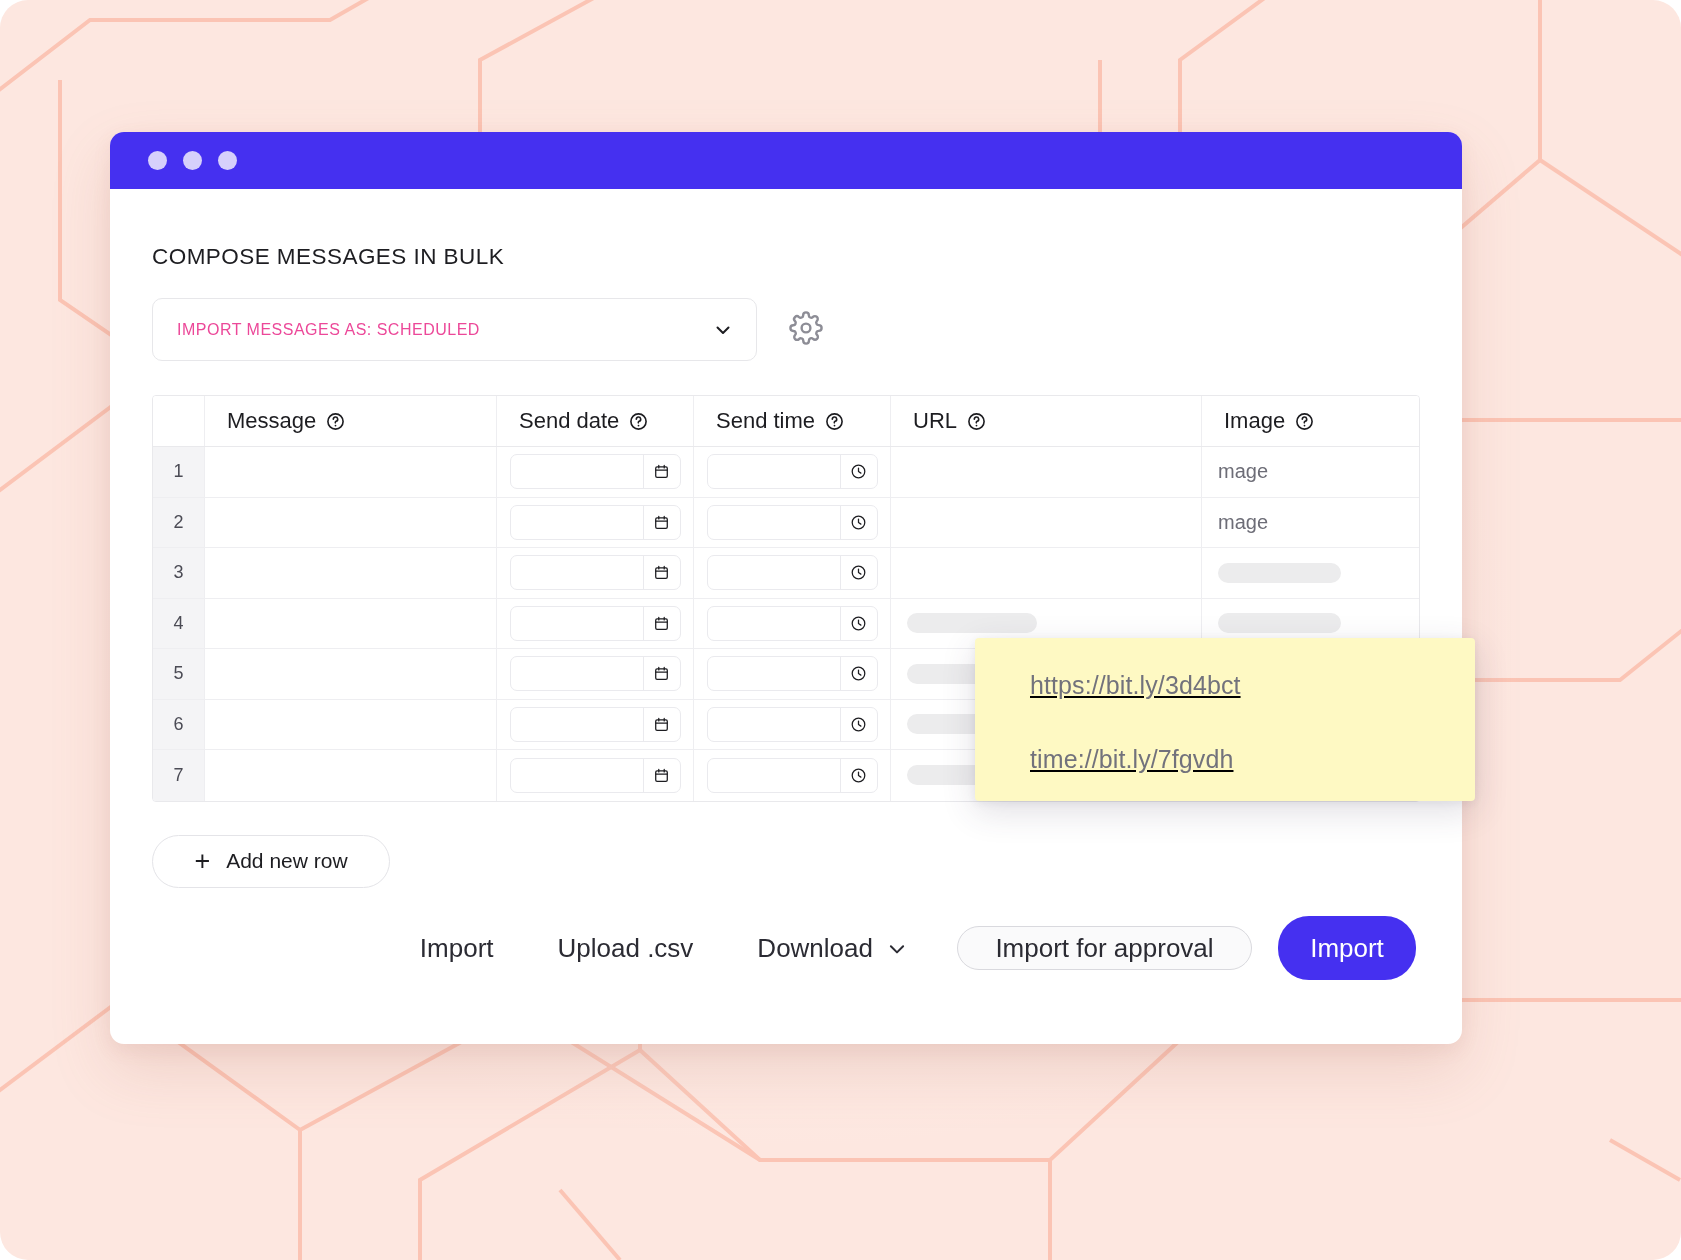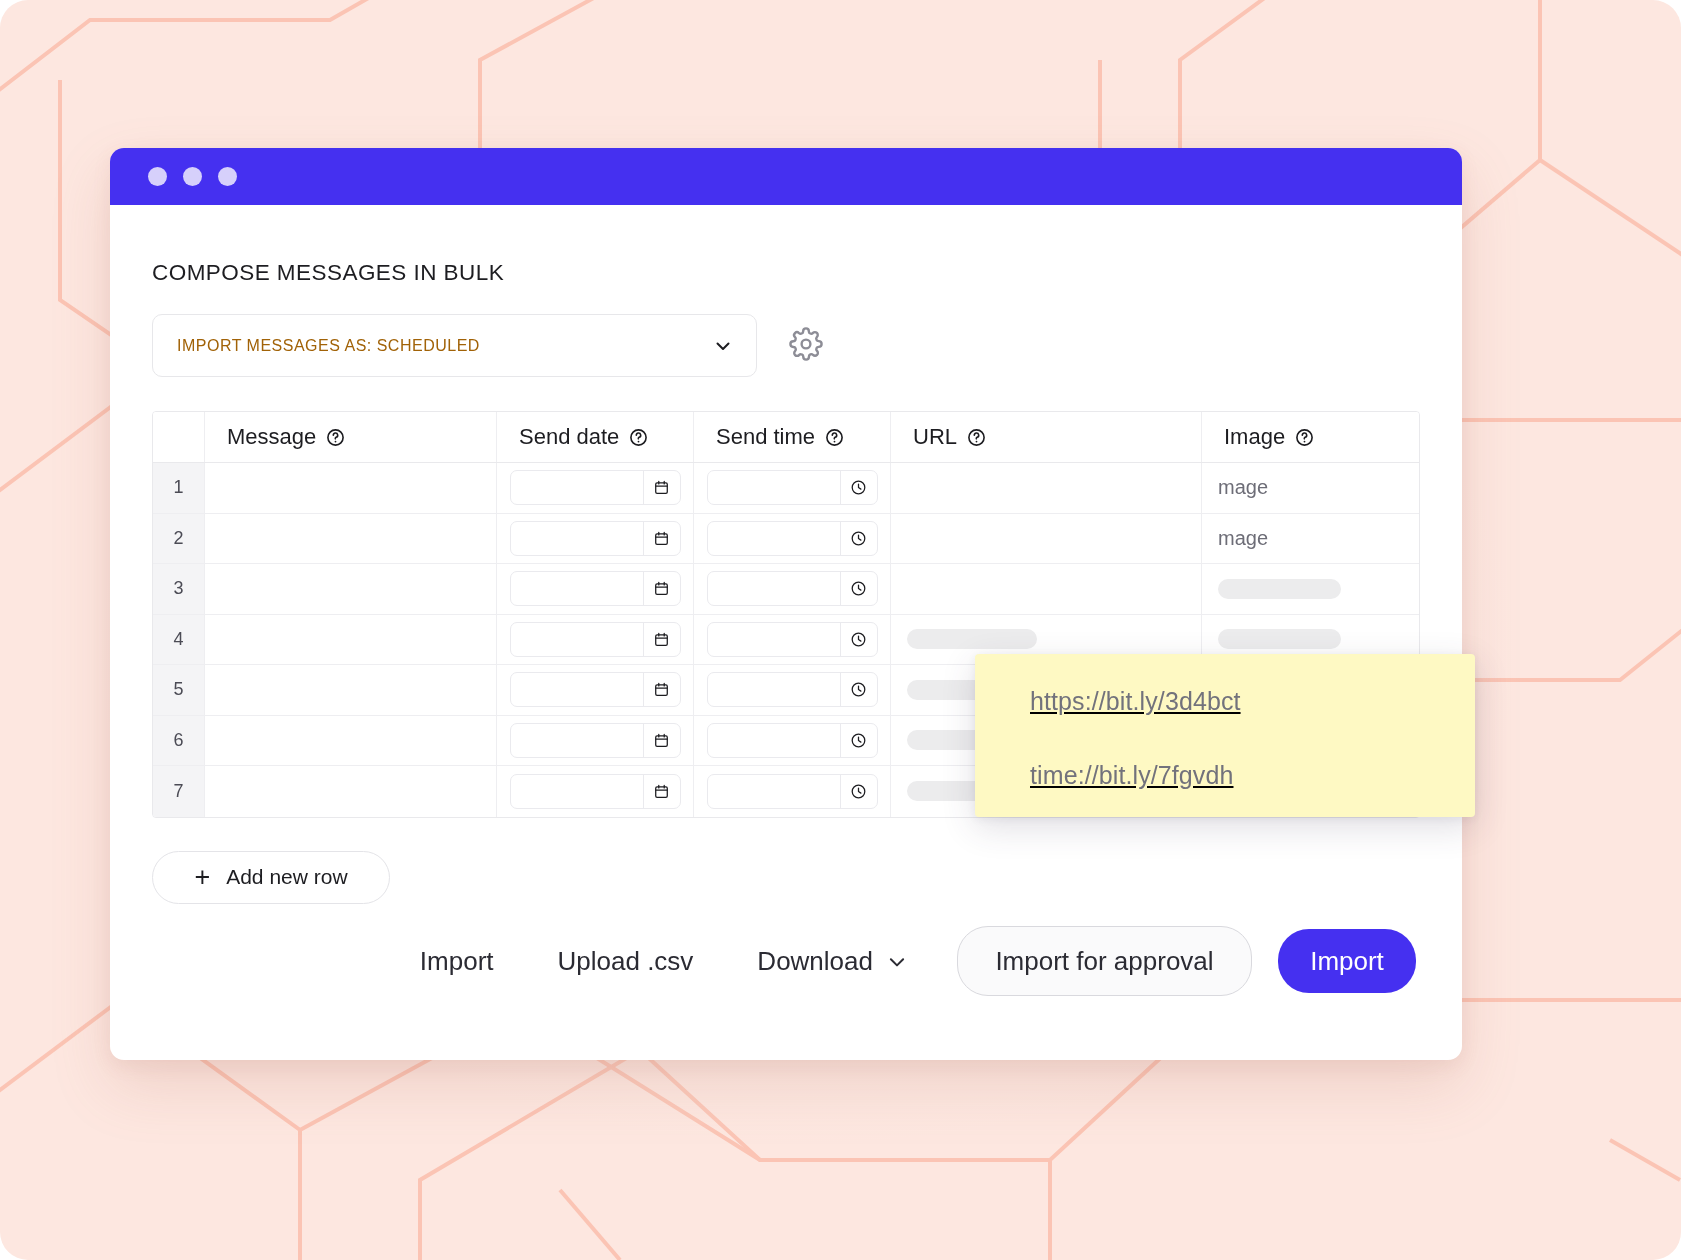--- a/index.html
+++ b/index.html
@@ -33,21 +33,21 @@
     z-index: 1;
     pointer-events: none;
     background:
       radial-gradient(ellipse 900px 620px at 48% 52%, rgba(255,245,242,0.85) 0%, rgba(255,240,235,0.35) 55%, rgba(253,231,224,0) 80%);
   }
 
   
   #window {
     position: absolute;
     left: 110px;
-    top: 148px;
+    top: 132px;
     width: 1352px;
     height: 912px;
     background: #ffffff;
     border-radius: 14px;
     box-shadow: 0 26px 60px rgba(180,110,95,0.18), 0 6px 18px rgba(180,110,95,0.10);
     z-index: 5;
     overflow: visible;
   }
 
   #titlebar {
@@ -109,21 +109,21 @@
     border-radius: 10px;
     display: flex;
     align-items: center;
     justify-content: space-between;
     padding: 0 24px;
     background: #fff;
   }
   #import-as .lbl {
     font-size: 16px;
     letter-spacing: 0.5px;
-    color: #a16207;
+    color: #ec4899;
     font-weight: 500;
   }
   .chev {
     width: 18px;
     height: 18px;
     display: inline-block;
   }
   .chev svg { display: block; }
 
   #gear-btn {
@@ -294,21 +294,21 @@
   }
   .ftlink {
     font-size: 26px;
     color: #2b2b33;
     padding: 0 32px;
     display: flex;
     align-items: center;
     gap: 14px;
   }
   #btn-approval {
-    height: 70px;
+    height: 44px;
     min-width: 295px;
     border: 1px solid #d9d9de;
     border-radius: 31px;
     background: #fafafb;
     display: flex;
     align-items: center;
     justify-content: center;
     font-size: 26px;
     color: #2b2b33;
     margin-left: 20px;

